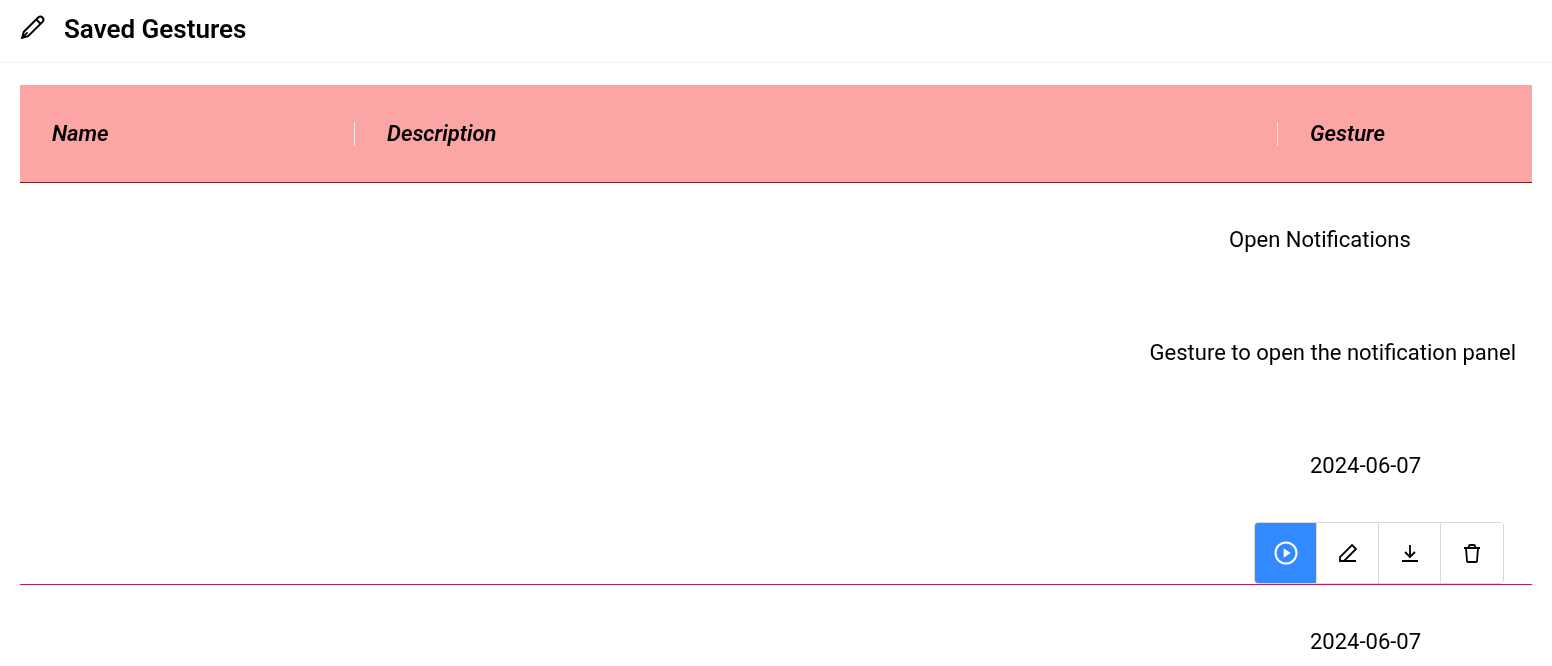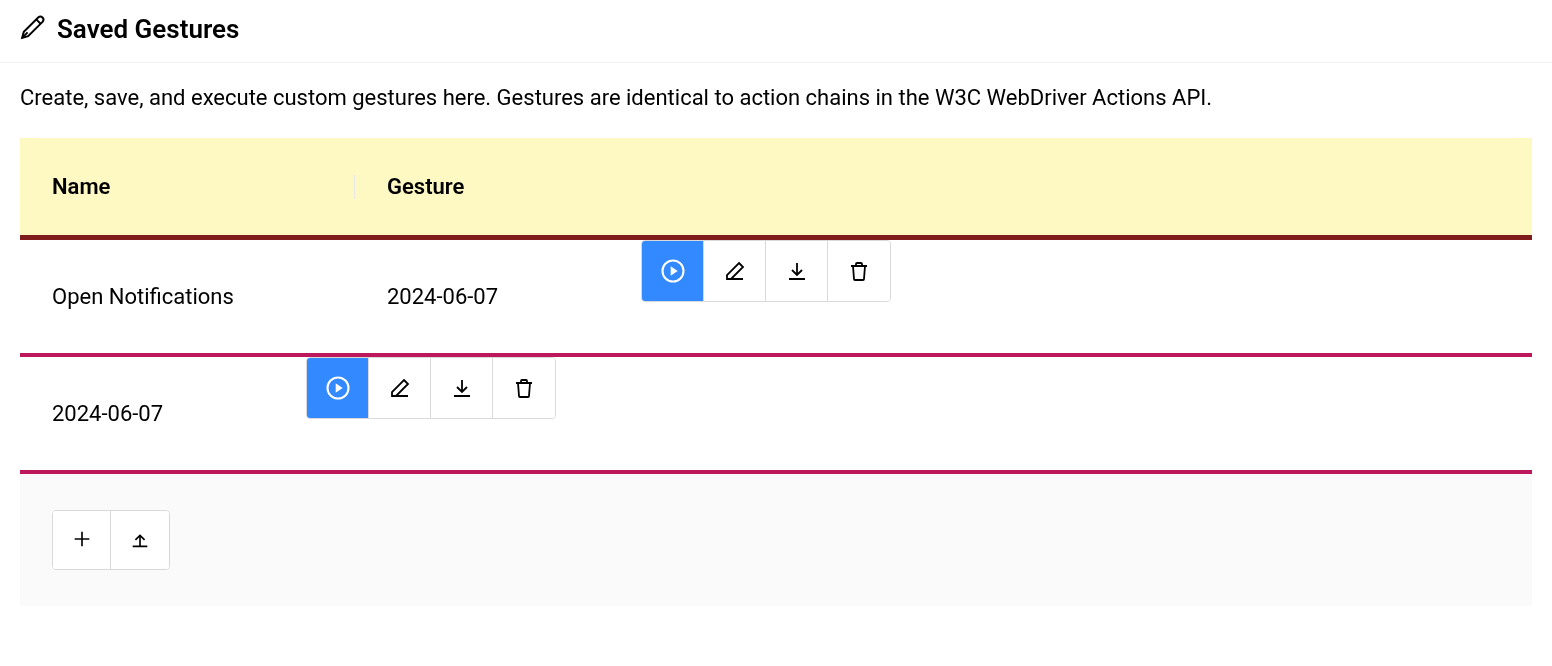--- a/index.html
+++ b/index.html
@@ -1,21 +1,21 @@
 <!DOCTYPE html>
 <html><head>
   <meta charset="utf-8">
   <style>
     * { box-sizing: border-box; margin: 0; padding: 0; }
     body { font-family: -apple-system, BlinkMacSystemFont, "Segoe UI", Roboto, "Helvetica Neue", Arial, sans-serif; background: #fff; color: #000; }
 
     .header {
       display: flex;
       align-items: center;
-      gap: 11px;
+      gap: 18px;
       padding: 14px 20px 18px 20px;
       border-bottom: 1px solid #f0f0f0;
     }
     .header svg { flex-shrink: 0; }
     .header-title {
       font-size: 26px;
       font-weight: 600;
       color: #000;
     }
 
@@ -23,22 +23,23 @@
     .description {
       font-size: 22px;
       color: #000;
       margin-bottom: 28px;
     }
 
     .table-wrapper { width: 100%; }
 
     .table-head {
       display: flex;
-      background: #fef9c3;
-      border-bottom: 5px solid #7f1d1d;
+      background: #fca5a5;
+      border-bottom: 1px solid #7f1d1d;
+      font-style: italic;
     }
     .th {
       padding: 36px 16px 36px 32px;
       font-size: 22px;
       font-weight: 600;
       color: #000;
       text-align: left;
     }
     .th:not(:last-child) {
       position: relative;
@@ -54,22 +55,23 @@
       background: #e8e8e8;
     }
 
     .col-name { width: 335px; }
     .col-desc { flex: 1; }
     .col-created { width: 254px; }
     .col-actions { width: 310px; }
 
     .table-row {
       display: flex;
-      border-bottom: 4px solid #be185d;
-      align-items: flex-start;
+      border-bottom: 1px solid #be185d;
+      align-items: flex-end;
+      flex-direction: column;
     }
     .td {
       padding: 44px 16px 44px 32px;
       font-size: 22px;
       color: #000;
     }
     .td.col-actions { padding-top: 0; padding-bottom: 0; }
 
     .action-group {
       display: inline-flex;
@@ -133,31 +135,32 @@
     <svg width="26" height="26" viewBox="0 0 24 24" fill="none" stroke="currentColor" stroke-width="1.8">
       <path d="M17 3a2.85 2.85 0 0 1 4 4L7.5 20.5 2 22l1.5-5.5L17 3Z"></path>
       <path d="M15 5 19 9"></path>
       <path d="M2 22 L7 17"></path>
     </svg>
   </span>
   <h1 class="header-title">Saved Gestures</h1>
 </div>
 
 <div class="content">
-  <p class="description">Create, save, and execute custom gestures here. Gestures are identical to action chains in the W3C WebDriver Actions API.</p>
 
   <div class="table-wrapper">
 
     <div class="table-head">
       <div class="th col-name">Name</div>
+      <div class="th col-desc">Description</div>
       <div class="th col-created">Gesture</div>
     </div>
 
     <div class="table-row">
       <div class="td col-name">Open Notifications</div>
+      <div class="td col-desc">Gesture to open the notification panel</div>
       <div class="td col-created">2024-06-07</div>
       <div class="td col-actions">
         <div class="action-group">
           <button class="action-btn primary">
             <span>
               <svg viewBox="0 0 24 24" fill="none" stroke="currentColor" stroke-width="1.8">
                   <circle cx="12" cy="12" r="9"></circle>
                   <path d="M10 8l6 4-6 4V8z" fill="currentColor" stroke="none"></path>
                 </svg>
             </span>

